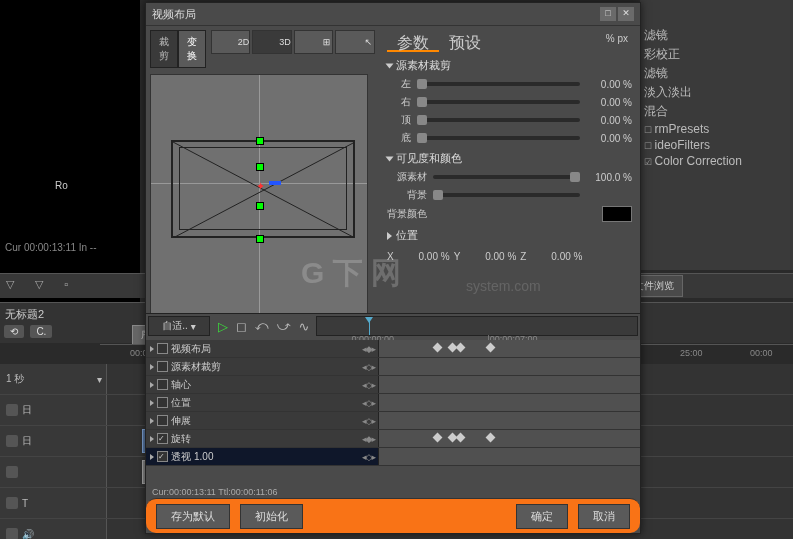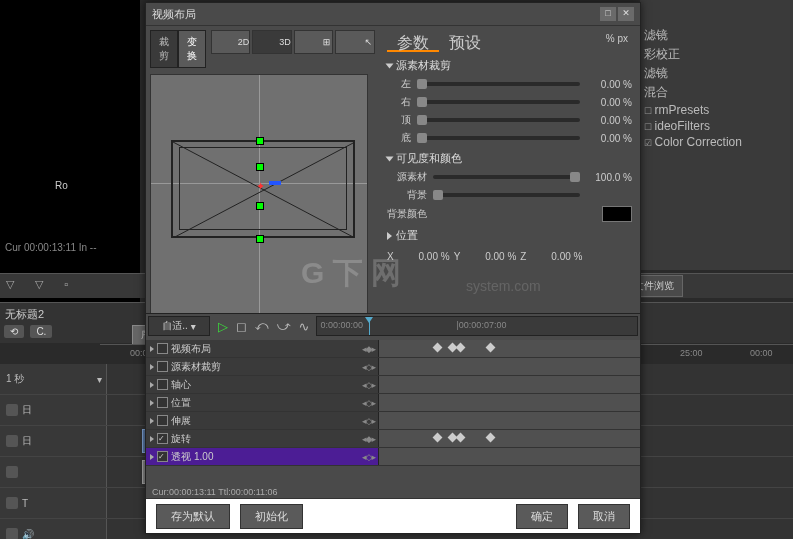--- a/index.html
+++ b/index.html
@@ -232,45 +232,45 @@
   background:#4a4a4a;
 }
 .kf-top{display:flex;height:24px;}
 .kf-fit{width:60px;display:flex;align-items:center;justify-content:center;
   background:#3a3a3a;border:1px solid #222;margin:2px;font-size:10px;}
 .kf-play{display:flex;align-items:center;gap:8px;padding:0 6px;}
 .kf-play span{color:#3bdc3b;font-size:13px;}
 .kf-play span.g{color:#bbb;}
 .kf-ruler{flex:1;background:#3a3a3a;margin:2px 2px 2px 0;border:1px solid #222;
   position:relative;font-size:9px;color:#888;}
-.kf-ruler .t{position:absolute;top:3px;}
+.kf-ruler .t{position:absolute;top:17px;margin-left:31px;}
 .kf-playhead{position:absolute;top:0;bottom:0;left:52px;width:1px;background:#5ac;}
 .kf-playhead::before{content:"";position:absolute;top:0;left:-4px;width:0;height:0;
   border-left:4px solid transparent;border-right:4px solid transparent;border-top:6px solid #5ac;}
 
 .kf-rows{position:absolute;top:26px;left:0;right:0;bottom:14px;overflow:hidden;}
 .kf-row{display:flex;height:17px;border-bottom:1px solid #333;}
 .kf-label{width:228px;flex:none;background:#3a3a3a;display:flex;align-items:center;
   gap:3px;padding-left:4px;font-size:10px;color:#ccc;border-right:1px solid #222;}
 .kf-label .tri2{width:0;height:0;border-left:4px solid #aaa;border-top:3px solid transparent;border-bottom:3px solid transparent;}
 .kf-label .cb2{width:9px;height:9px;border:1px solid #888;background:#333;display:inline-block;}
 .kf-label .cb2.on::after{content:"✓";font-size:8px;color:#ccc;position:relative;top:-2px;left:0;}
 .kf-label .sp{flex:1;}
 .kf-label .kbtn{color:#888;font-size:9px;letter-spacing:-1px;margin-right:3px;}
 .kf-label .val{color:#ccc;font-size:10px;margin-right:6px;}
-.kf-row.sel .kf-label{background:#4c1d95;}
+.kf-row.sel .kf-label{background:#0f172a;}
 .kf-track{flex:1;background:#505050;position:relative;}
 .kf-track .dia{position:absolute;width:7px;height:7px;background:#ccc;transform:rotate(45deg);top:4px;}
 
 .kf-time{position:absolute;bottom:0;left:6px;font-size:9px;color:#aaa;}
 
 .dlg-footer{
   position:absolute;bottom:0;left:0;right:0;height:34px;
-  background:#ffffff;border-top:1px solid #333;
-  display:flex;align-items:center;padding:0 10px;gap:10px;
+  background:#f97316;border-top:1px solid #333;
+  display:flex;align-items:center;padding:0 10px;gap:10px;border-radius:10px;
 }
 .dlg-footer .sp{flex:1;}
 .dbtn{
   padding:4px 14px;background:#5a5a5a;border:1px solid #333;
   font-size:11px;color:#ddd;cursor:pointer;
 }
 </style>
 </head>
 <body>
 
@@ -278,20 +278,21 @@
   <div class="bg-monitor">
     <div style="position:absolute;top:180px;left:55px;color:#ccc;font-size:10px;">Ro</div>
   </div>
   <div class="bg-timecode">Cur 00:00:13:11   In --</div>
 
   <div class="bg-right-panel">
     <div style="padding-top:26px;">
       <div class="bg-right-item">滤镜</div>
       <div class="bg-right-item">彩校正</div>
       <div class="bg-right-item">滤镜</div>
+      <div class="bg-right-item">淡入淡出</div>
       <div class="bg-right-item">混合</div>
       <div class="bg-right-item nocheck">rmPresets</div>
       <div class="bg-right-item nocheck">ideoFilters</div>
       <div class="bg-right-item check">Color Correction</div>
     </div>
   </div>
 
   <div class="bg-toolbar">
     <span class="icon">▽</span>
     <span class="icon">▽</span>

